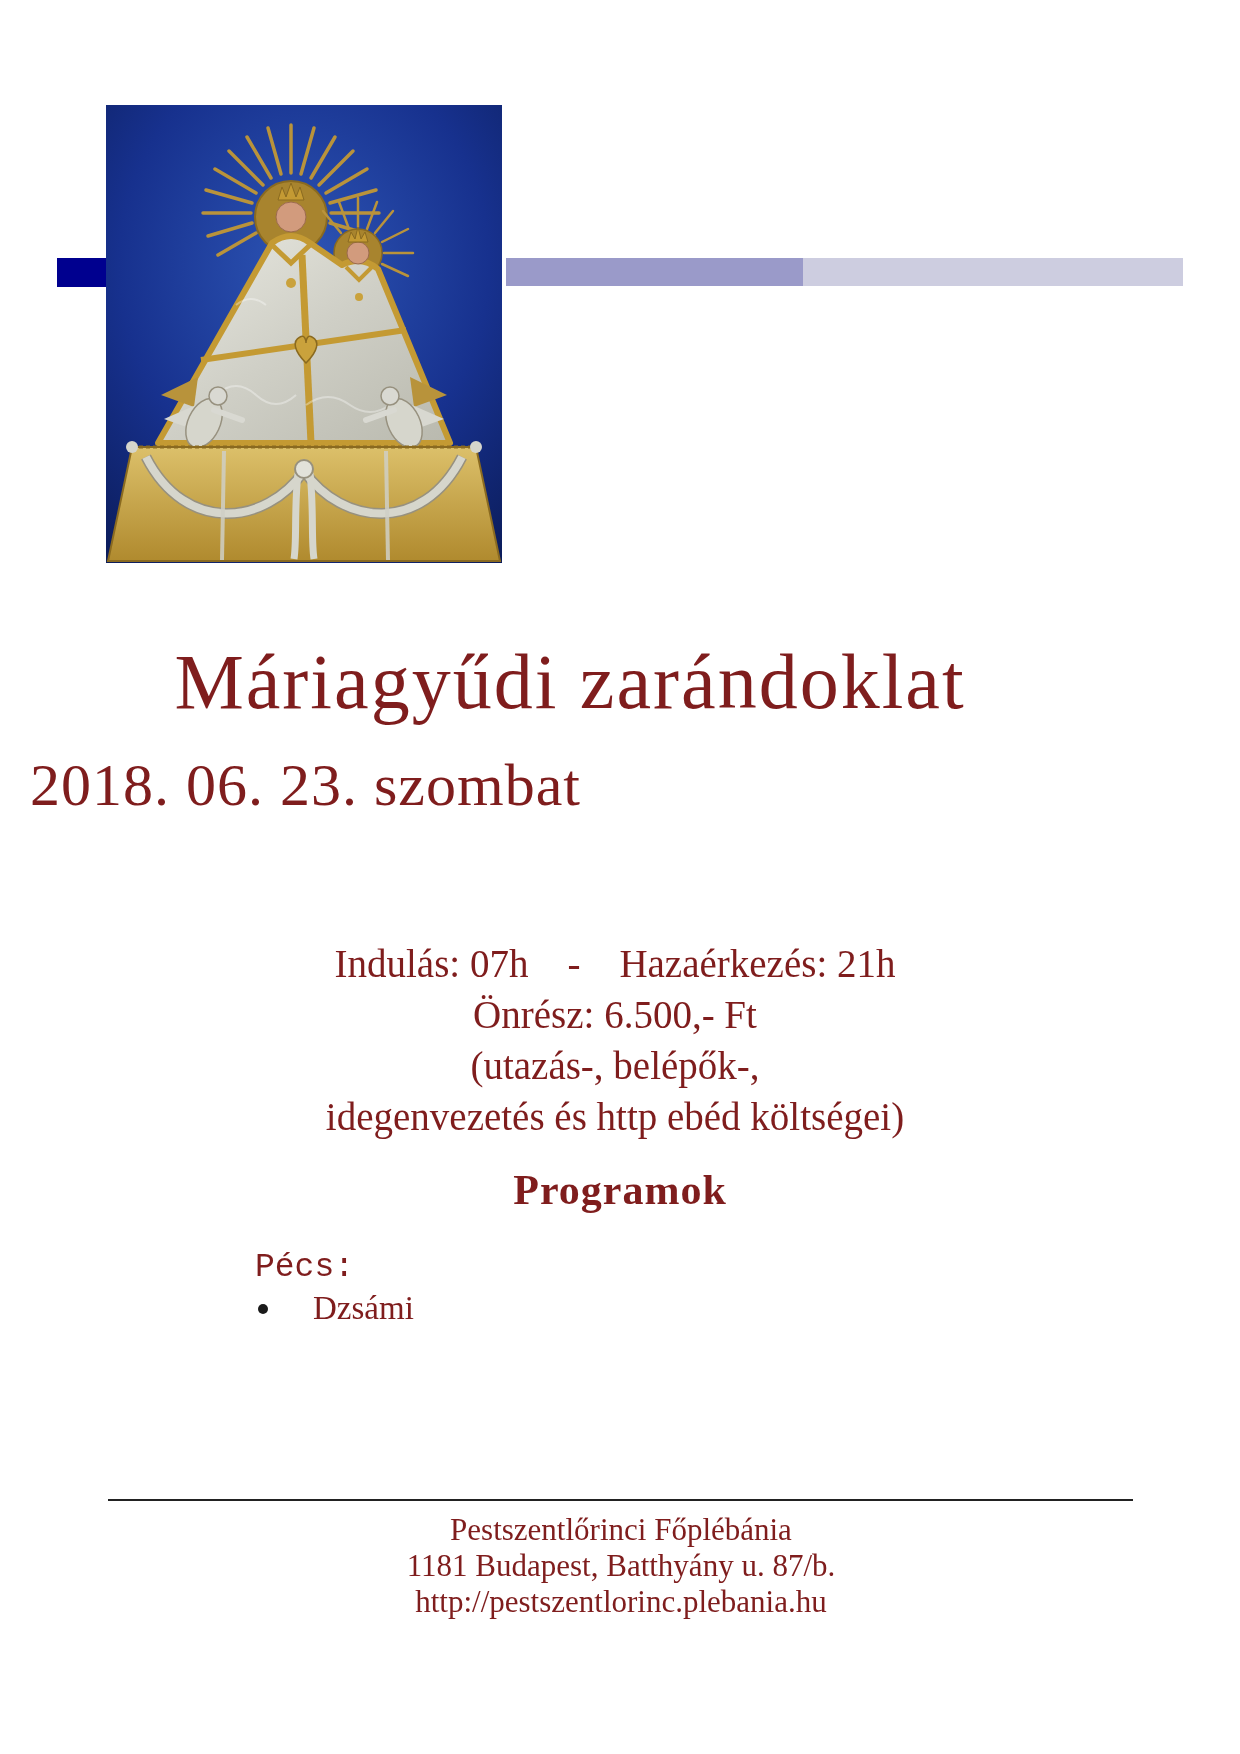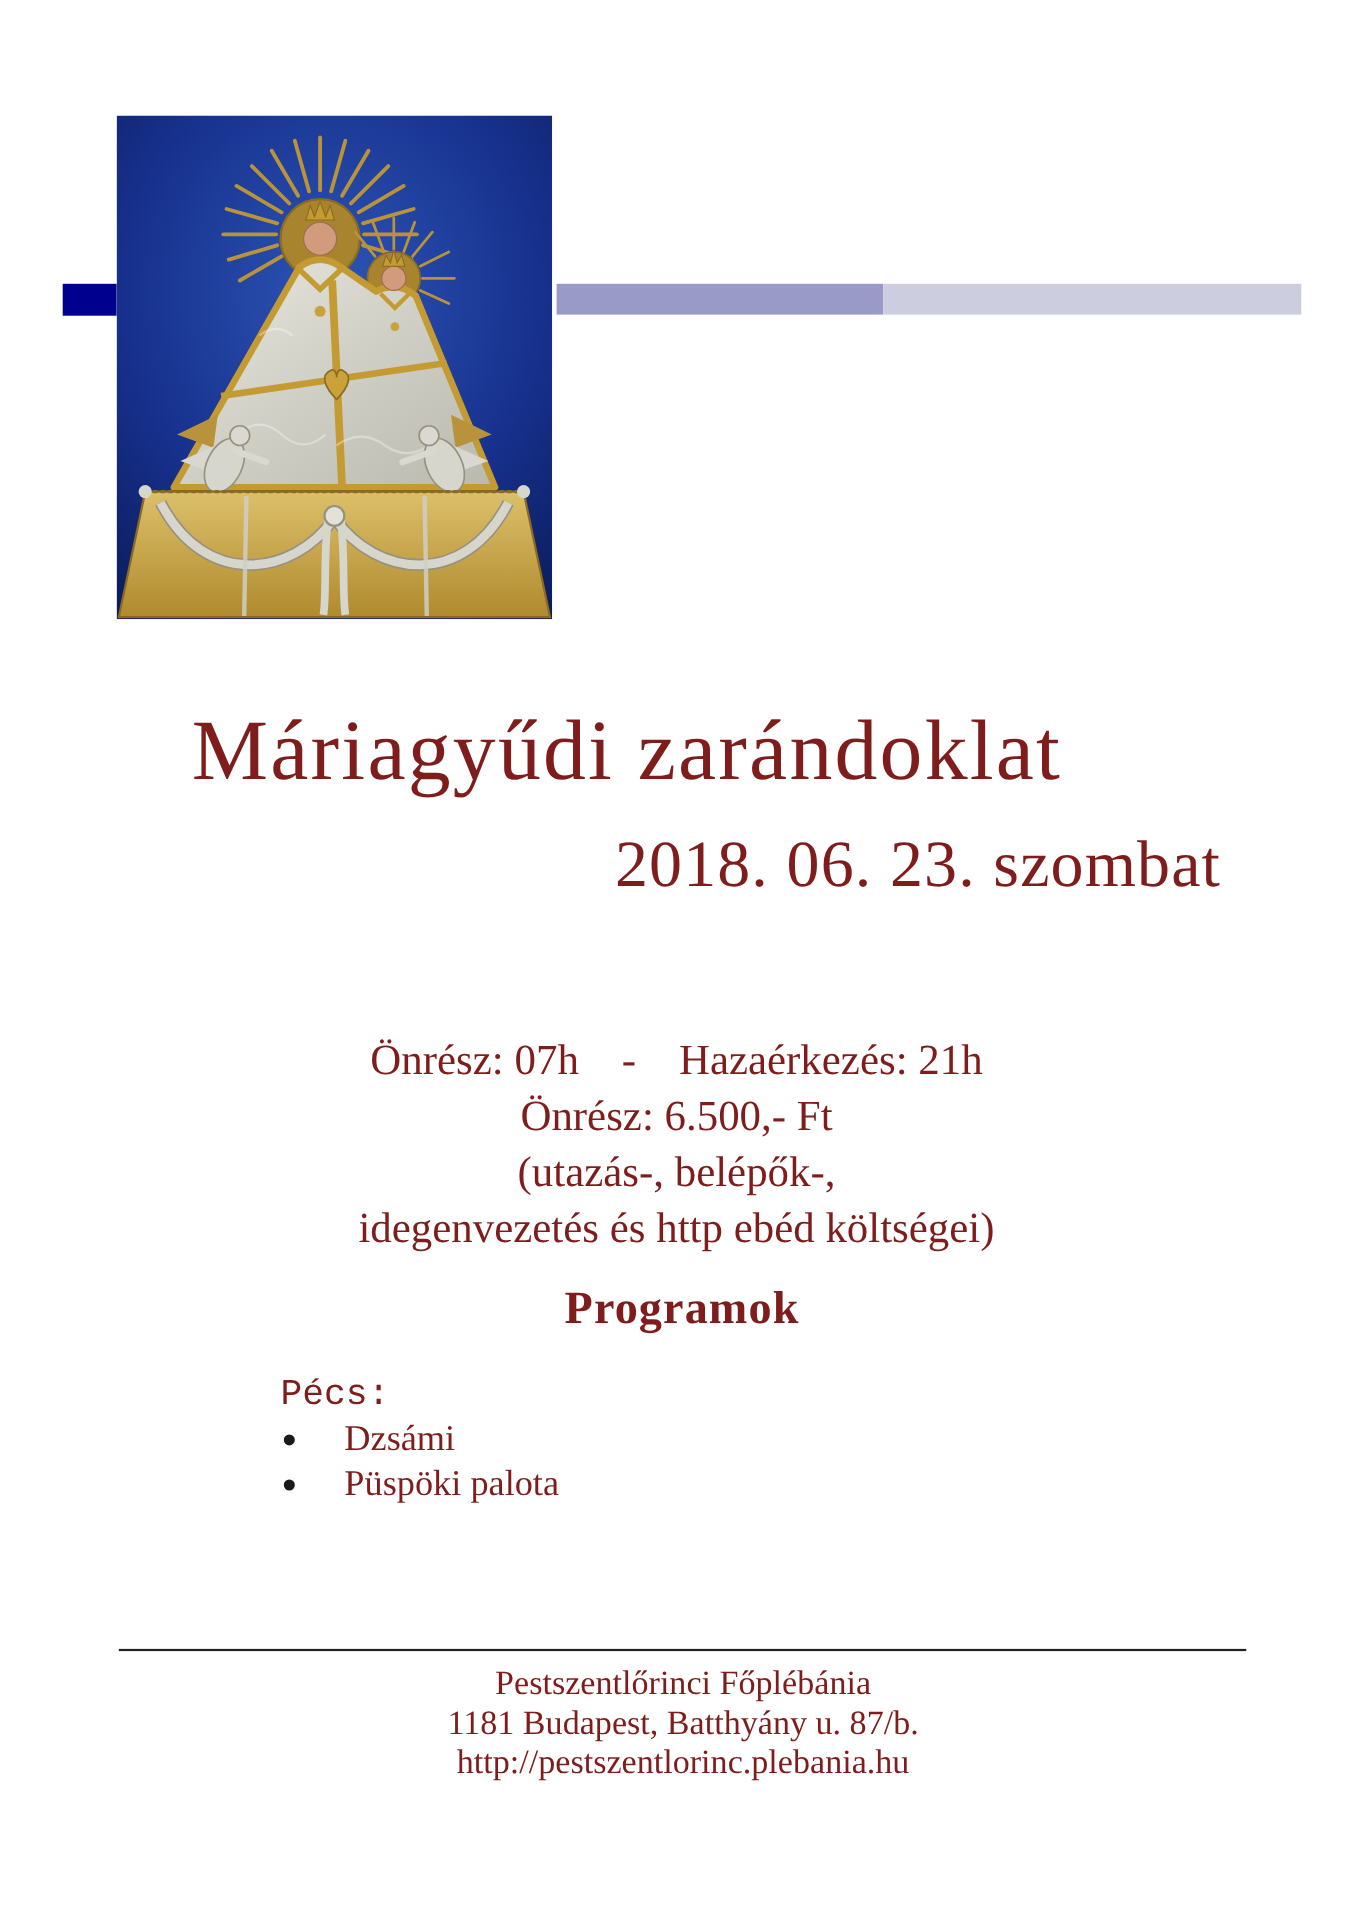--- a/index.html
+++ b/index.html
@@ -25,21 +25,21 @@
 
   
   #title{
     left:30px;top:640px;width:1080px;
     font-size:78px;letter-spacing:2px;line-height:1.08;
     text-align:center;white-space:nowrap;
   }
   #subtitle{
     left:30px;top:752px;width:1080px;
     font-size:60px;letter-spacing:1px;line-height:1.1;
-    text-align:right;white-space:nowrap;
+    text-align:left;white-space:nowrap;
   }
 
   
   #details{
     left:10px;top:938px;width:1210px;
     font-size:39px;line-height:51px;
     text-align:center;
   }
   #details .pre{white-space:pre;}
 
@@ -191,39 +191,35 @@
         <line x1="280" y1="346" x2="282" y2="455" stroke="#cfcfc5" stroke-width="4" opacity="0.85"></line>
       </g>
       <circle cx="198" cy="364" r="9" fill="#e2e2da" stroke="#97917f" stroke-width="2"></circle>
     </svg>
   </div>
 
   <div id="title" class="abs">Máriagyűdi zarándoklat</div>
   <div id="subtitle" class="abs">2018. 06. 23. szombat</div>
 
   <div id="details" class="abs">
-    <div class="pre">Önrész: 07h    -    Hazaérkezés: 21h</div>
+    <div class="pre">Indulás: 07h    -    Hazaérkezés: 21h</div>
     <div>Önrész: 6.500,- Ft</div>
     <div>(utazás-, belépők-,</div>
     <div>idegenvezetés és http ebéd költségei)</div>
   </div>
 
   <div id="programs-heading" class="abs">Programok</div>
 
   <div id="col-pecs" class="program-col">
     <div class="col-title">Pécs:</div>
     <ul>
       <li>
         <span class="bullet"></span>
         <span>Dzsámi</span>
       </li>
-      <li>
-        <span class="bullet"></span>
-        <span>Püspöki palota</span>
-      </li>
     </ul>
   </div>
 
   <div id="col-mariagyud" class="program-col">
   </div>
 
   <div id="footer-divider" class="abs"></div>
   <div id="footer" class="abs">
     <div>Pestszentlőrinci Főplébánia</div>
     <div>1181 Budapest, Batthyány u. 87/b.</div>

